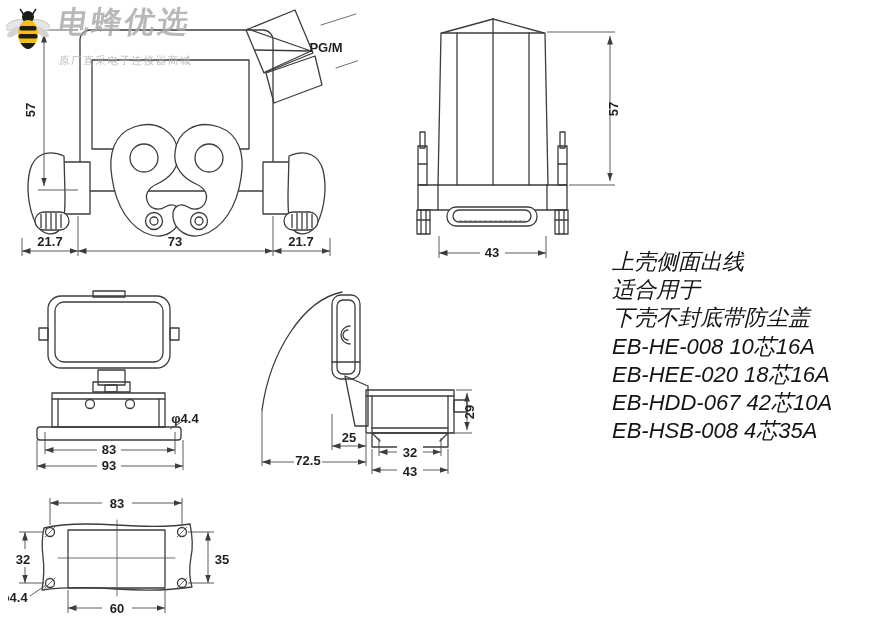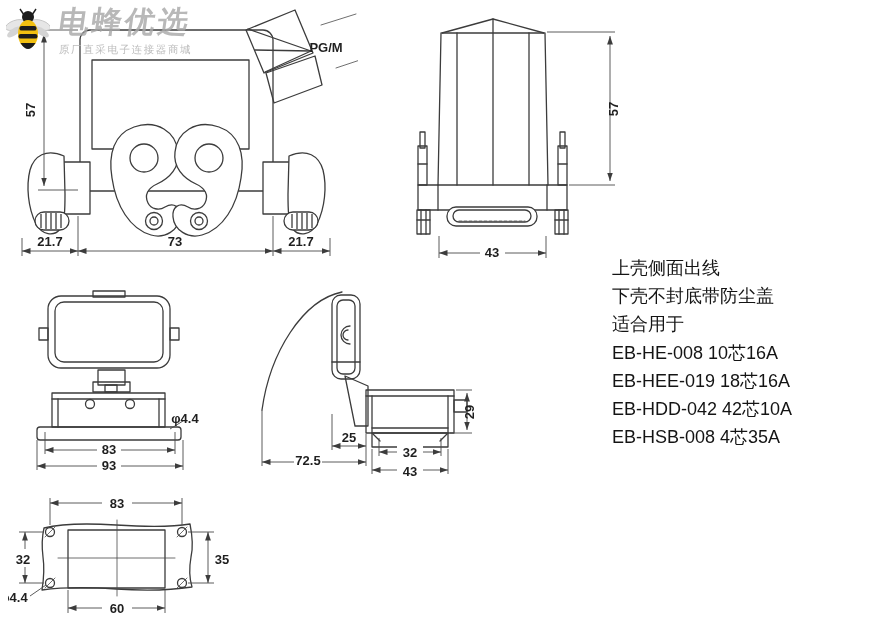--- a/index.html
+++ b/index.html
@@ -9,24 +9,24 @@
   
   .o   {fill:none;stroke:#3c3c3c;stroke-width:1.3;stroke-linejoin:round;stroke-linecap:round;}
   .ow  {fill:#ffffff;stroke:#3c3c3c;stroke-width:1.3;stroke-linejoin:round;}
   .thin{fill:none;stroke:#4a4a4a;stroke-width:0.8;}
   .dim {fill:none;stroke:#4a4a4a;stroke-width:0.9;}
   .dt  {fill:#1f1f1f;font-family:"Liberation Sans",sans-serif;font-size:13px;text-anchor:middle;font-weight:bold;}
   .mask{fill:#ffffff;stroke:none;}
   
   .wm{position:absolute;left:6px;top:7px;display:flex;align-items:flex-start;gap:9px;z-index:3;pointer-events:none;}
   .wm-brand{font-size:30px;font-weight:700;color:#a9a9a9;opacity:.82;letter-spacing:3px;transform:skewX(-8deg);line-height:1;}
-  .wm-tag{font-size:10.5px;color:#b5b5b5;letter-spacing:1.6px;margin-top:6px;opacity:.9;}
+  .wm-tag{font-size:10.5px;color:#b5b5b5;letter-spacing:1.6px;margin-top:17px;opacity:.9;}
   
-  .desc{position:absolute;left:612px;top:254px;width:284px;color:#141414;
-        font-size:18px;line-height:28.2px;white-space:nowrap;z-index:2;}
+  .desc{position:absolute;left:612px;top:248px;width:284px;color:#141414;
+        font-size:22px;line-height:28.2px;white-space:nowrap;z-index:2;font-style:italic;}
 </style>
 </head>
 <body>
 
 <div class="stage">
 
   <svg width="0" height="0" style="position:absolute" aria-hidden="true">
     <defs>
       <marker id="arr-e" markerWidth="9" markerHeight="7" refX="8.5" refY="3.5" orient="auto" markerUnits="userSpaceOnUse">
         <path d="M0,0.6 L8.5,3.5 L0,6.4 Z" fill="#3c3c3c"></path>
@@ -270,21 +270,21 @@
     <rect class="mask" x="2" y="63" width="26" height="18"></rect>
     <text class="dt" x="15" y="78" font-size="17" font-weight="normal">32</text>
     <text class="dt" x="214" y="78" font-size="17" font-weight="normal">35</text>
     <rect class="mask" x="94" y="114" width="30" height="15"></rect>
     <text class="dt" x="109" y="127" font-size="17" font-weight="normal">60</text>
     <text class="dt" x="6" y="116" font-size="8.5" text-anchor="start">φ4.4</text>
   </svg>
 
   <div class="desc">
     <div>上壳侧面出线</div>
+    <div>适合用于</div>
     <div>下壳不封底带防尘盖</div>
-    <div>适合用于</div>
     <div>EB-HE-008 10芯16A</div>
-    <div>EB-HEE-019 18芯16A</div>
-    <div>EB-HDD-042 42芯10A</div>
+    <div>EB-HEE-020 18芯16A</div>
+    <div>EB-HDD-067 42芯10A</div>
     <div>EB-HSB-008 4芯35A</div>
   </div>
 
 </div>
 
 </body></html>

